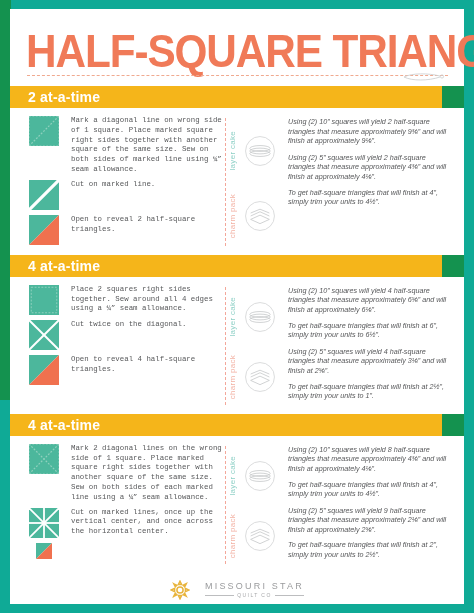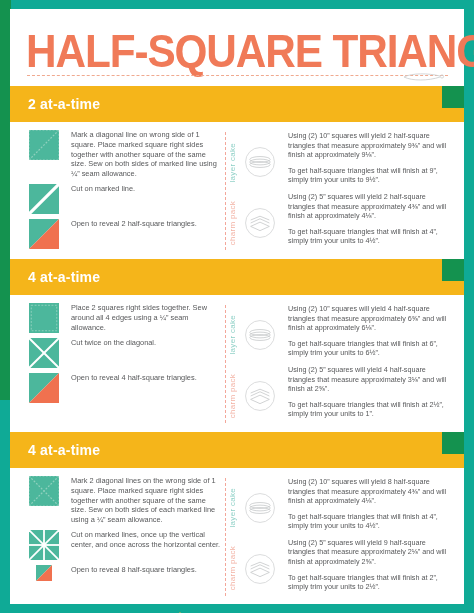--- a/index.html
+++ b/index.html
@@ -58,21 +58,21 @@
   }
   .needle {
     position: absolute;
     right: 18px; bottom: 4px;
     width: 44px; height: 11px;
   }
 
   
   .bar {
     position: relative;
-    height: 36px;
+    height: 22px;
     background: #f5b51a;
     display: flex;
     align-items: center;
     padding-left: 18px;
   }
   .bar-end {
     position: absolute;
     right: 0; top: 0;
     width: 22px; height: 22px;
     background: #14924f;
@@ -106,27 +106,29 @@
   }
   .col-packs {
     width: 56px;
     display: flex;
     flex-direction: column;
     padding-top: 3px;
   }
   .col-text {
     flex: 1;
     padding: 2px 12px 0 4px;
+    font-style: italic;
   }
 
   
   .step {
     display: flex;
     align-items: flex-start;
     margin-bottom: 4px;
+    font-family: Liberation Mono, monospace;
   }
   .step-fig {
     width: 36px;
     flex: 0 0 36px;
     display: flex;
     justify-content: center;
     padding-top: 1px;
   }
   .step-text {
     font-size: 7.4px;
@@ -272,21 +274,20 @@
                   <circle cx="20" cy="20" r="17" fill="none" stroke="#d4d6d7" stroke-width="1"></circle>
                   <path d="M9 24 L20 19 L31 24 L20 29 Z" fill="none" stroke="#c9cbcc" stroke-width="1"></path>
                   <path d="M9 20 L20 15 L31 20" fill="none" stroke="#c9cbcc" stroke-width="1"></path>
                   <path d="M9 16.5 L20 12 L31 16.5" fill="none" stroke="#c9cbcc" stroke-width="1"></path>
                 </svg>
               </div>
             </div>
             <div class="col-text">
               <div class="yield-block">
                 <div class="yield-p">Using (2) 10” squares will yield 2 half-square triangles that measure approximately 9⅜” and will finish at approximately 9⅛”.</div>
-                <div class="yield-p">To get half-square triangles that will finish at 9”, simply trim your units to 9½”.</div>
               </div>
               <div class="yield-block">
                 <div class="yield-p">Using (2) 5” squares will yield 2 half-square triangles that measure approximately 4⅜” and will finish at approximately 4⅛”.</div>
                 <div class="yield-p">To get half-square triangles that will finish at 4”, simply trim your units to 4½”.</div>
               </div>
             </div>
           </div>
         </div>
         <div>
           <div class="bar">
@@ -389,21 +390,20 @@
                 </div>
                 <div class="step-text">Cut on marked lines, once up the vertical center, and once across the horizontal center.</div>
               </div>
               <div class="step">
                 <div class="step-fig">
                   <svg width="16" height="16" viewBox="0 0 40 40">
                     <polygon points="0,0 40,0 0,40" fill="#4cb79c"></polygon>
                     <polygon points="40,0 40,40 0,40" fill="#f0714f"></polygon>
                   </svg>
                 </div>
-                <div class="step-text">Open to reveal 8 half-square triangles.</div>
               </div>
             </div>
             <div class="col-divider">
               <div class="dashline"></div>
             </div>
             <div class="col-packs">
               <div class="pack">
                 <div class="pack-label cake">layer cake</div>
                 <svg viewBox="0 0 40 40" class="pack-icon">
                   <circle cx="20" cy="20" r="17" fill="none" stroke="#d4d6d7" stroke-width="1"></circle>

